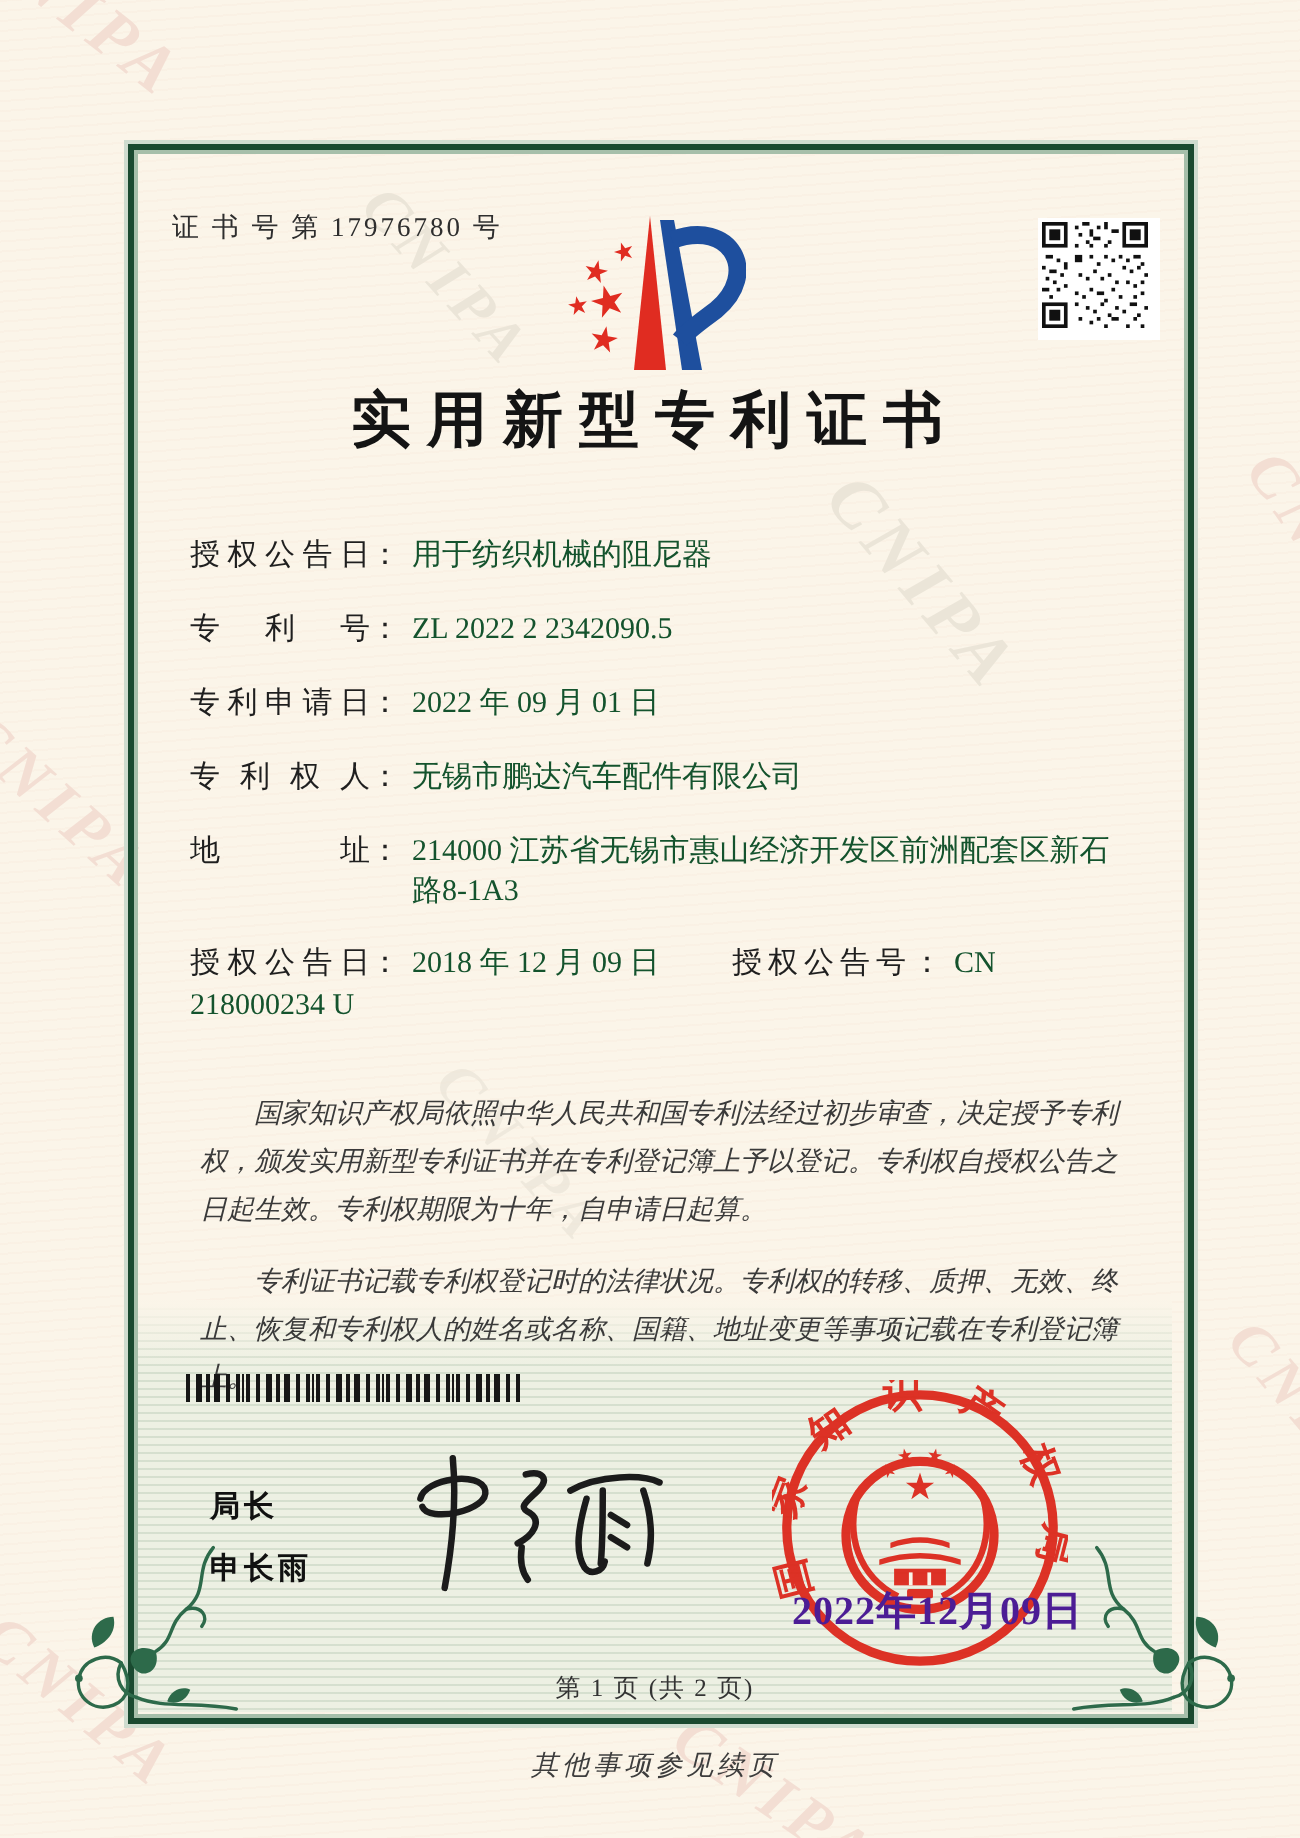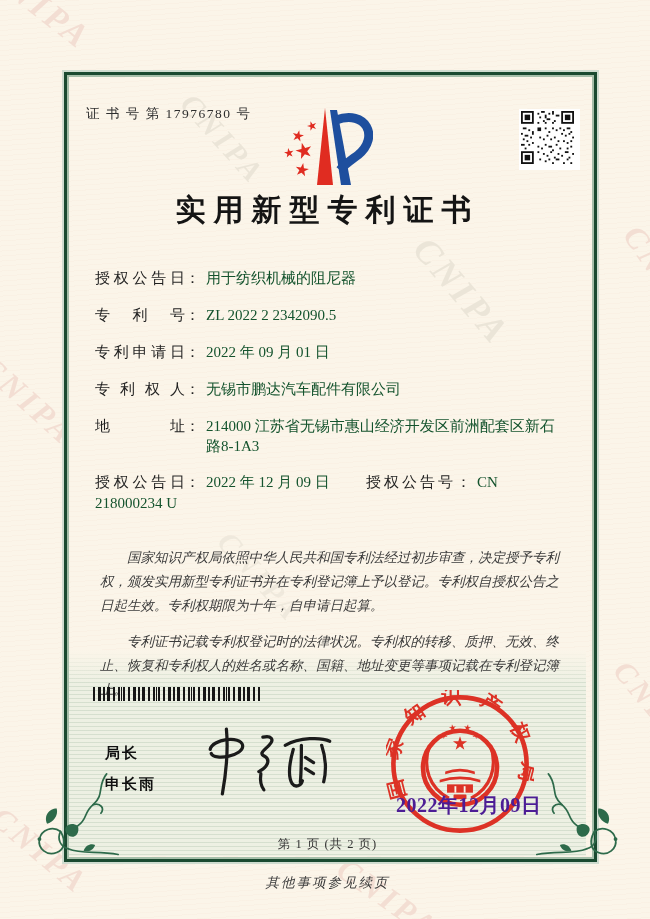--- a/index.html
+++ b/index.html
@@ -245,21 +245,21 @@
     <div class="row">
       <span class="lab">专利申请日</span><span class="colon">：</span><span class="val">2022 年 09 月 01 日</span>
     </div>
     <div class="row">
       <span class="lab">专利权人</span><span class="colon">：</span><span class="val">无锡市鹏达汽车配件有限公司</span>
     </div>
     <div class="row">
       <span class="lab">地址</span><span class="colon">：</span><span class="val val-block">214000 江苏省无锡市惠山经济开发区前洲配套区新石路8-1A3</span>
     </div>
     <div class="row">
-      <span class="lab">授权公告日</span><span class="colon">：</span><span class="val grant-val">2022 年 12 月 09 日</span><span class="lab2">授权公告号</span><span class="colon">：</span><span class="val">CN 218000234 U</span>
+      <span class="lab">授权公告日</span><span class="colon">：</span><span class="val grant-val">2018 年 12 月 09 日</span><span class="lab2">授权公告号</span><span class="colon">：</span><span class="val">CN 218000234 U</span>
     </div>
   </div>
 
   <div class="legal">
     <p>国家知识产权局依照中华人民共和国专利法经过初步审查，决定授予专利权，颁发实用新型专利证书并在专利登记簿上予以登记。专利权自授权公告之日起生效。专利权期限为十年，自申请日起算。</p>
     <p>专利证书记载专利权登记时的法律状况。专利权的转移、质押、无效、终止、恢复和专利权人的姓名或名称、国籍、地址变更等事项记载在专利登记簿上。</p>
   </div>
 
   <div class="barcode"></div>
 

